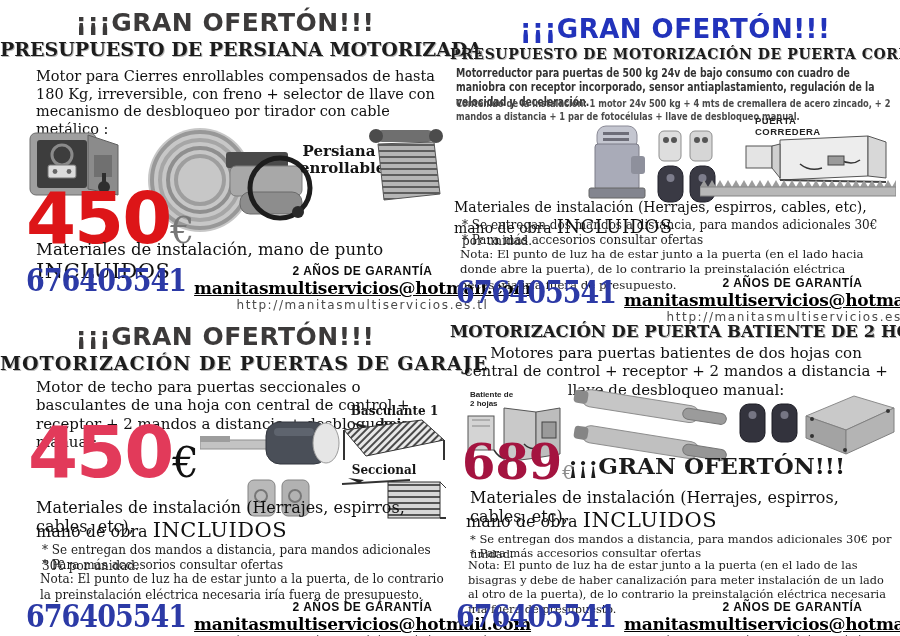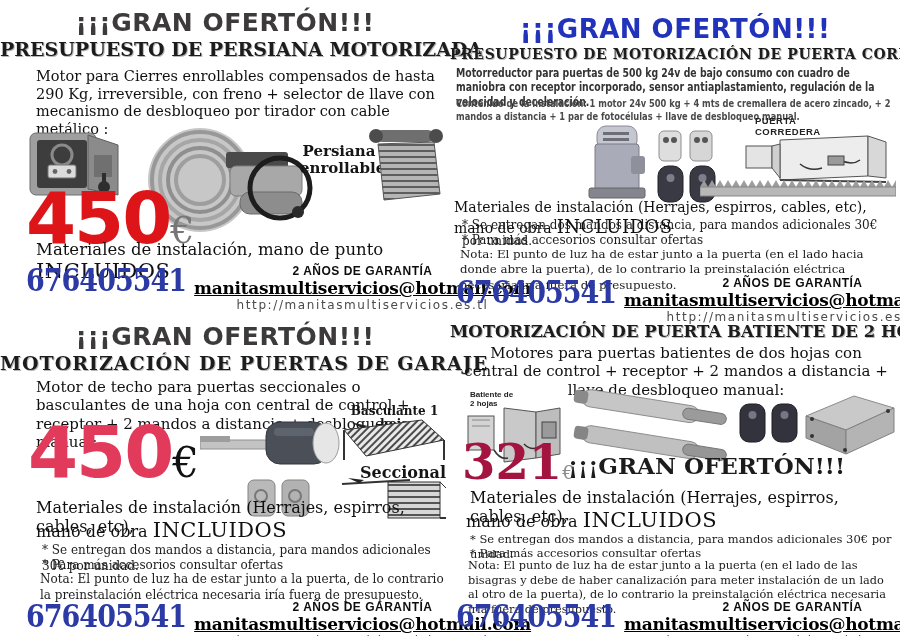--- a/index.html
+++ b/index.html
@@ -26,21 +26,21 @@
   .tinylabel{font-family:Liberation Sans, sans-serif;font-weight:700;color:#222;line-height:1.15}
   svg{display:block}
 </style>
 </head>
 <body>
 
 <div class="page">
 
   <div class="abs comic" style="left:0;top:8px;width:450px;text-align:center;font-size:25px">¡¡¡GRAN OFERTÓN!!!</div>
   <div class="abs sub" style="left:0;top:38px;width:450px;text-align:center;font-size:19px">PRESUPUESTO DE PERSIANA MOTORIZADA</div>
-  <div class="abs desc" style="left:36px;top:68px;width:402px;font-size:14.5px">Motor para Cierres enrollables compensados de hasta 290 Kg, irreversible, con freno + selector de llave con mecanismo de desbloqueo por tirador con cable metálico :</div>
+  <div class="abs desc" style="left:36px;top:68px;width:402px;font-size:14.5px">Motor para Cierres enrollables compensados de hasta 180 Kg, irreversible, con freno + selector de llave con mecanismo de desbloqueo por tirador con cable metálico :</div>
 
   <svg class="abs" style="left:26px;top:125px" width="100" height="78" viewBox="0 0 100 78">
     <rect x="4" y="8" width="66" height="62" rx="6" fill="#9f9f9f" stroke="#6e6e6e"></rect>
     <rect x="11" y="15" width="50" height="48" rx="3" fill="#3d3d3d"></rect>
     <circle cx="36" cy="30" r="10" fill="none" stroke="#8a8a8a" stroke-width="3"></circle>
     <rect x="22" y="40" width="28" height="13" rx="2" fill="#dcdcdc" stroke="#777"></rect>
     <circle cx="29" cy="46.5" r="2.4" fill="#666"></circle>
       <circle cx="43" cy="46.5" r="2.4" fill="#666"></circle>
     <polygon points="62,10 92,20 92,70 62,64" fill="#8b8b8b" stroke="#5f5f5f"></polygon>
     <rect x="68" y="30" width="18" height="22" fill="#707070"></rect>
@@ -177,21 +177,21 @@
         <rect width="5" height="5" fill="#e9e9e9"></rect>
           <rect width="2" height="5" fill="#4a4a4a"></rect>
       </pattern>
     </defs>
     <polygon points="8,14 86,4 108,24 30,40" fill="url(#hatch)" stroke="#333"></polygon>
     <line x1="8" y1="14" x2="8" y2="44" stroke="#333" stroke-width="2"></line>
     <line x1="108" y1="24" x2="108" y2="44" stroke="#333" stroke-width="2"></line>
     <path d="M14 6 l18 4 l-6 2 z" fill="#222"></path>
   </svg>
 
-  <div class="abs imglabel" style="left:360px;top:464px;width:80px;font-size:16px">Seccional</div>
+  <div class="abs imglabel" style="left:344px;top:464px;width:80px;font-size:12px">Seccional</div>
 
   <svg class="abs" style="left:340px;top:474px" width="108" height="46" viewBox="0 0 108 46">
     <defs>
       <pattern id="hslat" width="6" height="6" patternUnits="userSpaceOnUse">
         <rect width="6" height="6" fill="#d7d7d7"></rect>
           <rect y="4" width="6" height="2" fill="#555"></rect>
       </pattern>
     </defs>
     <line x1="2" y1="10" x2="70" y2="6" stroke="#333" stroke-width="2"></line>
     <path d="M8 4 l16 2 l-5 3 z" fill="#222"></path>
@@ -277,21 +277,21 @@
     <polygon points="8,24 56,4 96,16 48,38" fill="#c9c9c9" stroke="#8c8c8c"></polygon>
     <polygon points="8,24 48,38 48,62 8,46" fill="#a3a3a3" stroke="#808080"></polygon>
     <polygon points="48,38 96,16 96,40 48,62" fill="#b4b4b4" stroke="#808080"></polygon>
     <circle cx="14" cy="27" r="2" fill="#333"></circle>
       <circle cx="90" cy="19" r="2" fill="#333"></circle>
     <circle cx="14" cy="44" r="2" fill="#333"></circle>
       <circle cx="47" cy="58" r="2" fill="#333"></circle>
   </svg>
 
   <div class="abs" style="left:462px;top:438px">
-    <span style="font-family:'DejaVu Serif',serif;font-weight:700;color:#a41440;font-size:48px;line-height:1">321</span><span class="eur" style="font-size:19px;color:#8d8d8d">€</span>
+    <span style="font-family:'DejaVu Serif',serif;font-weight:700;color:#a41440;font-size:48px;line-height:1">689</span><span class="eur" style="font-size:19px;color:#8d8d8d">€</span>
   </div>
   <div class="abs" style="left:568px;top:452px;font-family:'DejaVu Serif',serif;font-weight:700;color:#1c1c1c;font-size:23px">¡¡¡GRAN OFERTÓN!!!</div>
 
   <div class="abs inc" style="left:470px;top:488px;width:424px;font-size:16px">Materiales de instalación (Herrajes, espirros, cables, etc),</div>
   <div class="abs" style="left:466px;top:508px;width:424px">
     <span class="inc" style="font-size:16px">mano de obra</span>
     <span class="inc incword" style="font-size:21px">INCLUIDOS</span>
   </div>
   <div class="abs note" style="left:470px;top:532px;width:424px;font-size:11.5px">* Se entregan dos mandos a distancia, para mandos adicionales 30€ por unidad.</div>
   <div class="abs note" style="left:470px;top:546px;width:424px;font-size:11.5px">* Para más accesorios consultar ofertas</div>

